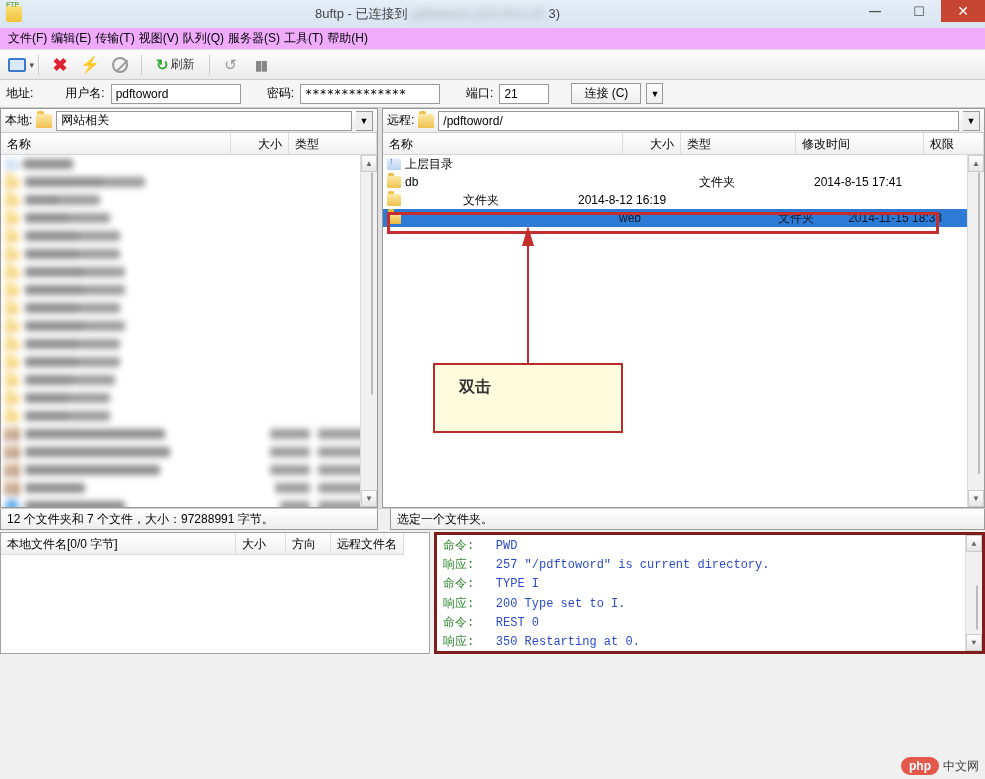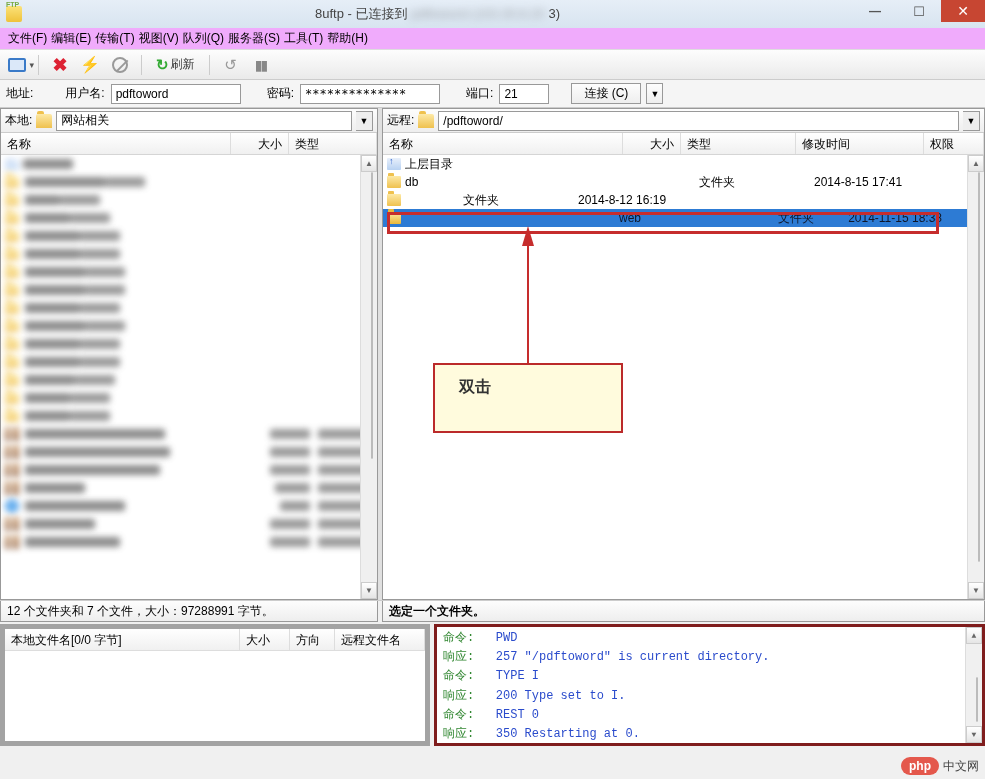--- a/index.html
+++ b/index.html
@@ -83,21 +83,21 @@
     .conn-input.pass { width: 140px; font-family: monospace; }
     .conn-input.port { width: 50px; }
     .conn-btn {
       height: 21px; padding: 0 12px; background: linear-gradient(#fdfdfd,#eee);
       border: 1px solid #999; font-size: 12px; cursor: default;
     }
     .conn-drop { width: 17px; height: 21px; border: 1px solid #999; background: linear-gradient(#fdfdfd,#eee); display: flex; align-items: center; justify-content: center; font-size: 9px; margin-left:-1px;}
 
     
     .main-split {
-      display: flex; height: 492px;
+      display: flex; height: 400px;
     }
     .pane {
       display: flex; flex-direction: column; background: #fff;
       border: 1px solid #999;
     }
     .pane.left { width: 378px; }
     .pane.right { flex: 1; position: relative; }
     .splitter-v { width: 4px; background: #e0e0e0; }
 
     .path-bar {
@@ -186,28 +186,28 @@
 
     
     .status-row {
       height: 22px; display: flex; border-top: 1px solid #ccc;
     }
     .status-cell {
       background: linear-gradient(#fdfdfd,#eee); border: 1px solid #999; border-top: none;
       display: flex; align-items: center; padding: 0 6px; font-size: 12px;
     }
     .status-cell.left { width: 378px; }
-    .status-cell.right { flex: 1; margin-left:4px;font-weight:bold;}
+    .status-cell.right { flex: 1; margin-left:12px;}
 
     
     .bottom-panel {
       display: flex; height: 122px; margin-top: 2px;
     }
     .queue-pane {
-      width: 430px; background: #fff; border: 5px solid #a3a3a3; display:flex; flex-direction:column;
+      width: 430px; background: #fff; border: 1px solid #a3a3a3; display:flex; flex-direction:row;
     }
     .queue-header { height: 22px; background: linear-gradient(#fff,#f0f0f0); border-bottom:1px solid #ddd; display:flex;}
     .queue-header .col { padding: 3px 6px; border-right:1px solid #ddd; font-size:12px;}
     .queue-header .col.qname { width: 235px; }
     .queue-header .col.qsize { width: 50px; }
     .queue-header .col.qdir { width: 45px; }
     .queue-header .col.qremote { flex: 1; }
     .queue-body { flex:1; }
 
     .log-pane {

